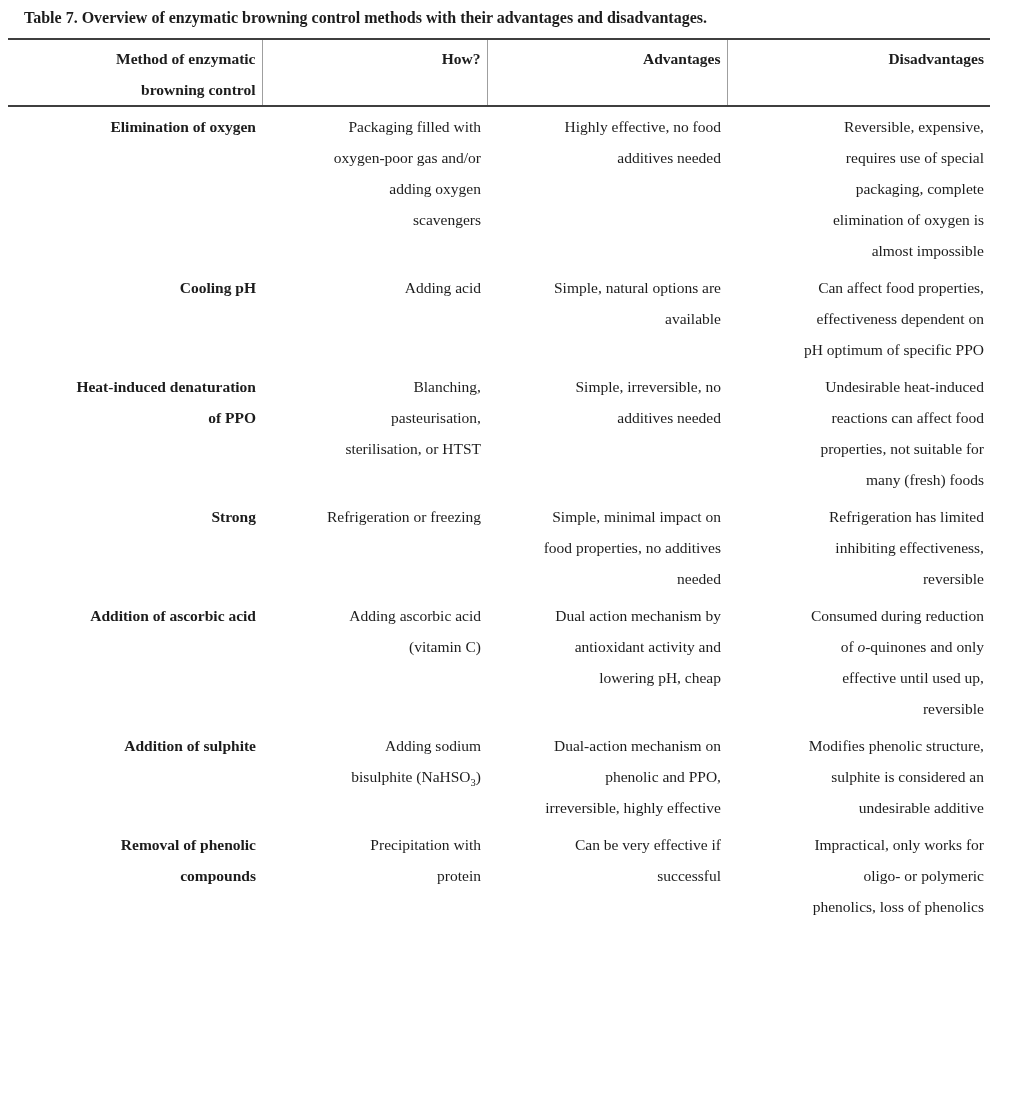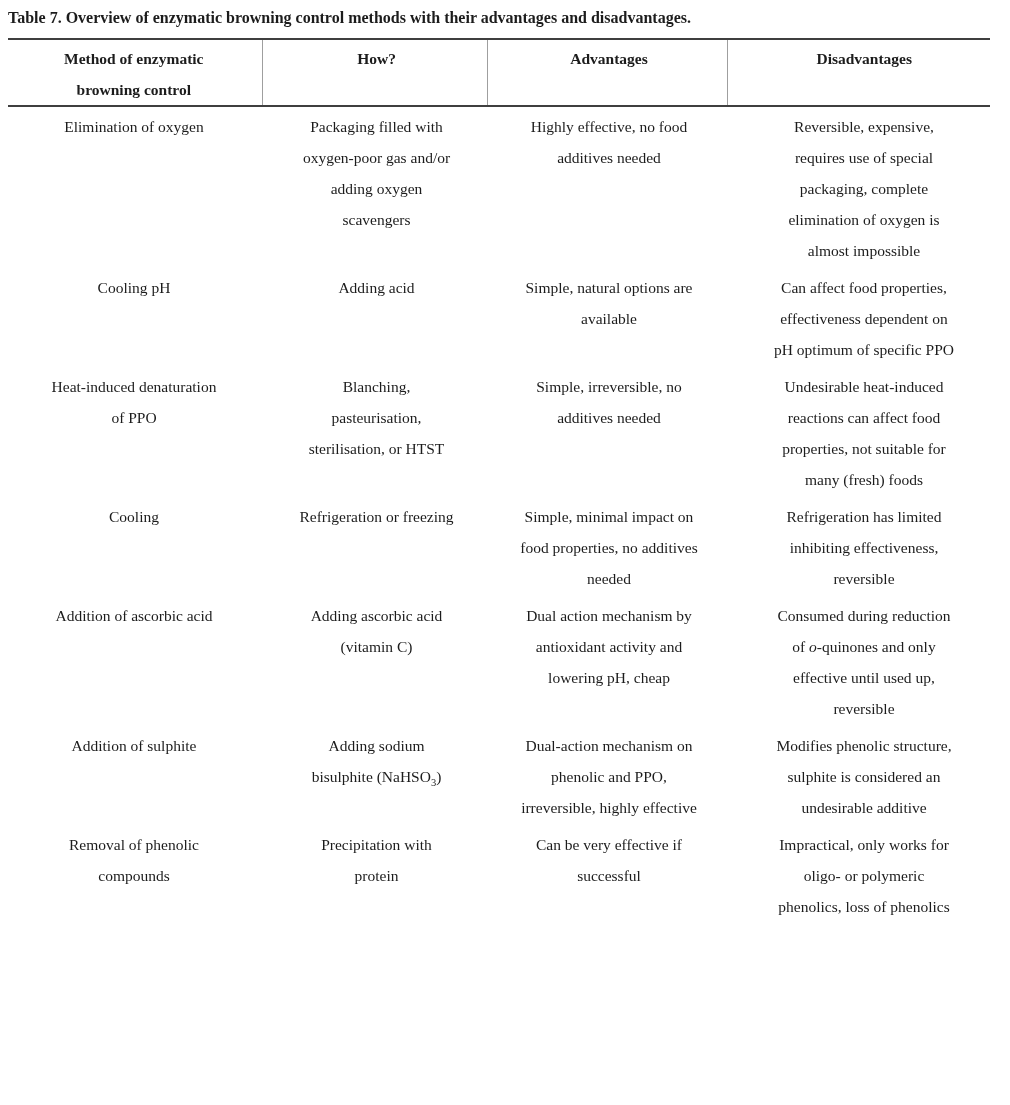--- a/index.html
+++ b/index.html
@@ -14,57 +14,57 @@
     font-family: "Liberation Serif", "DejaVu Serif", serif;
     color: var(--text-color, #1c1c1c);
   }
   .page {
     padding: 7px 0 0 8px;
   }
   .caption {
     font-weight: bold;
     font-size: 16px;
     line-height: 22px;
-    margin: 0 0 9px 0;
+    margin: 0 0 9px 16px;
     color: var(--text-color, #1c1c1c);
   }
   table.methods {
     border-collapse: collapse;
     table-layout: fixed;
     width: 982px;
     border-top: 2px solid var(--rule-color, #3f3f3f);
   }
   col.c1 { width: 254px; }
   col.c2 { width: 225px; }
   col.c3 { width: 240px; }
   col.c4 { width: 263px; }
   th, td {
     vertical-align: top;
-    text-align: center;
+    text-align: right;
     font-size: 15.5px;
     line-height: 31px;
     white-space: pre-line;
     font-weight: normal;
     padding: 19px 6px 2px 10px;
     overflow: hidden;
   }
   thead th {
     font-weight: bold;
     border-bottom: 2px solid var(--rule-color, #3f3f3f);
     padding-top: 3px;
     padding-bottom: 0;
   }
   thead th + th {
     border-left: 1px solid var(--divider-color, #9f9f9f);
   }
   th.colm, thead th:first-child {
     padding-left: 4px;
   }
   tbody th.colm {
-    font-weight: normal;
+    font-weight: bold;
   }
   th.cold, td.cold {
     padding-left: 17px;
   }
   tbody td, tbody th {
     padding-top: 4px;
   }
   sub {
     font-size: 0.68em;
     line-height: 0;
@@ -123,21 +123,21 @@
 pasteurisation,
 sterilisation, or HTST</td>
     <td class="cola">Simple, irreversible, no
 additives needed</td>
     <td class="cold">Undesirable heat-induced
 reactions can affect food
 properties, not suitable for
 many (fresh) foods</td>
   </tr>
         <tr>
-    <th scope="row" class="colm">Cooling</th>
+    <th scope="row" class="colm">Strong</th>
     <td class="colh">Refrigeration or freezing</td>
     <td class="cola">Simple, minimal impact on
 food properties, no additives
 needed</td>
     <td class="cold">Refrigeration has limited
 inhibiting effectiveness,
 reversible</td>
   </tr>
         <tr>
     <th scope="row" class="colm">Addition of ascorbic acid</th>

